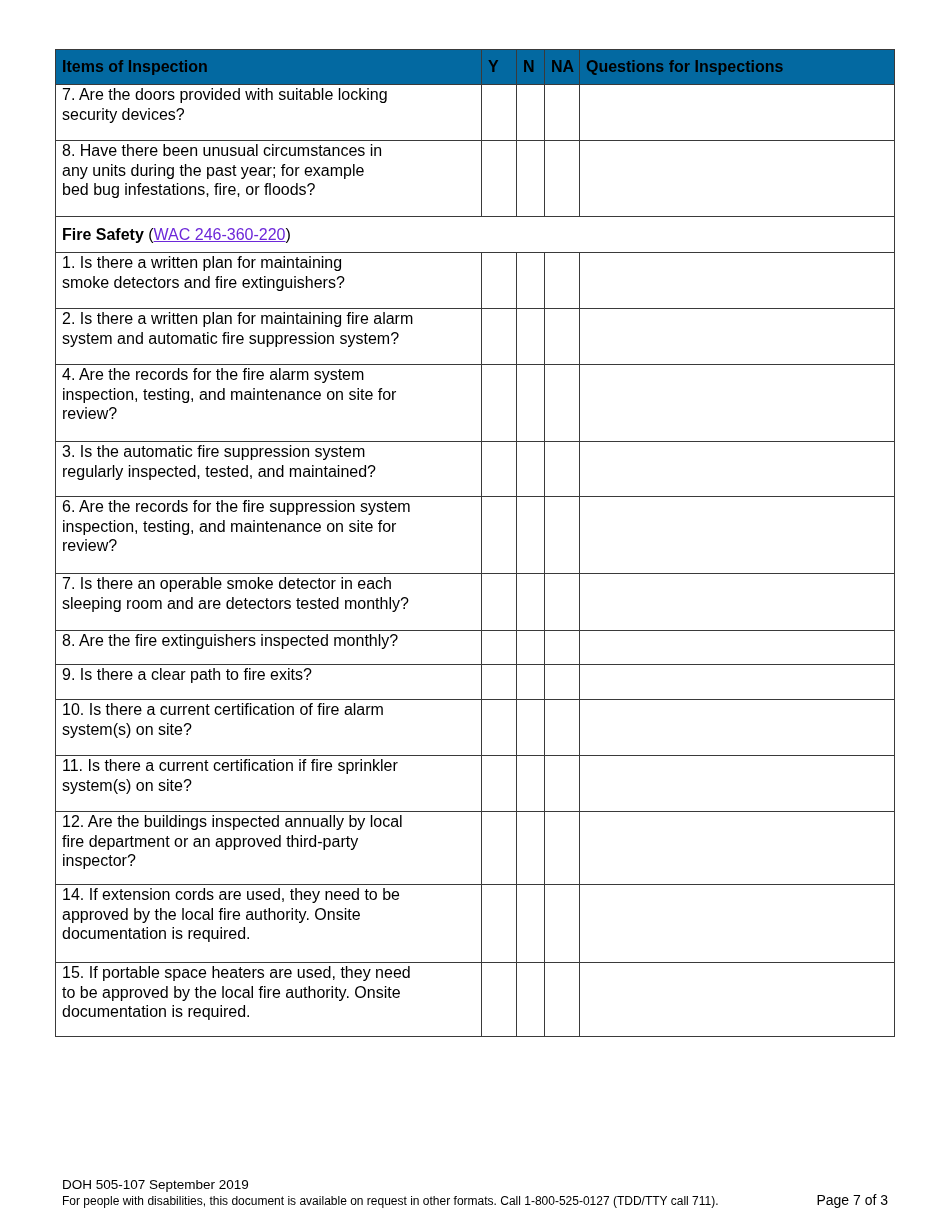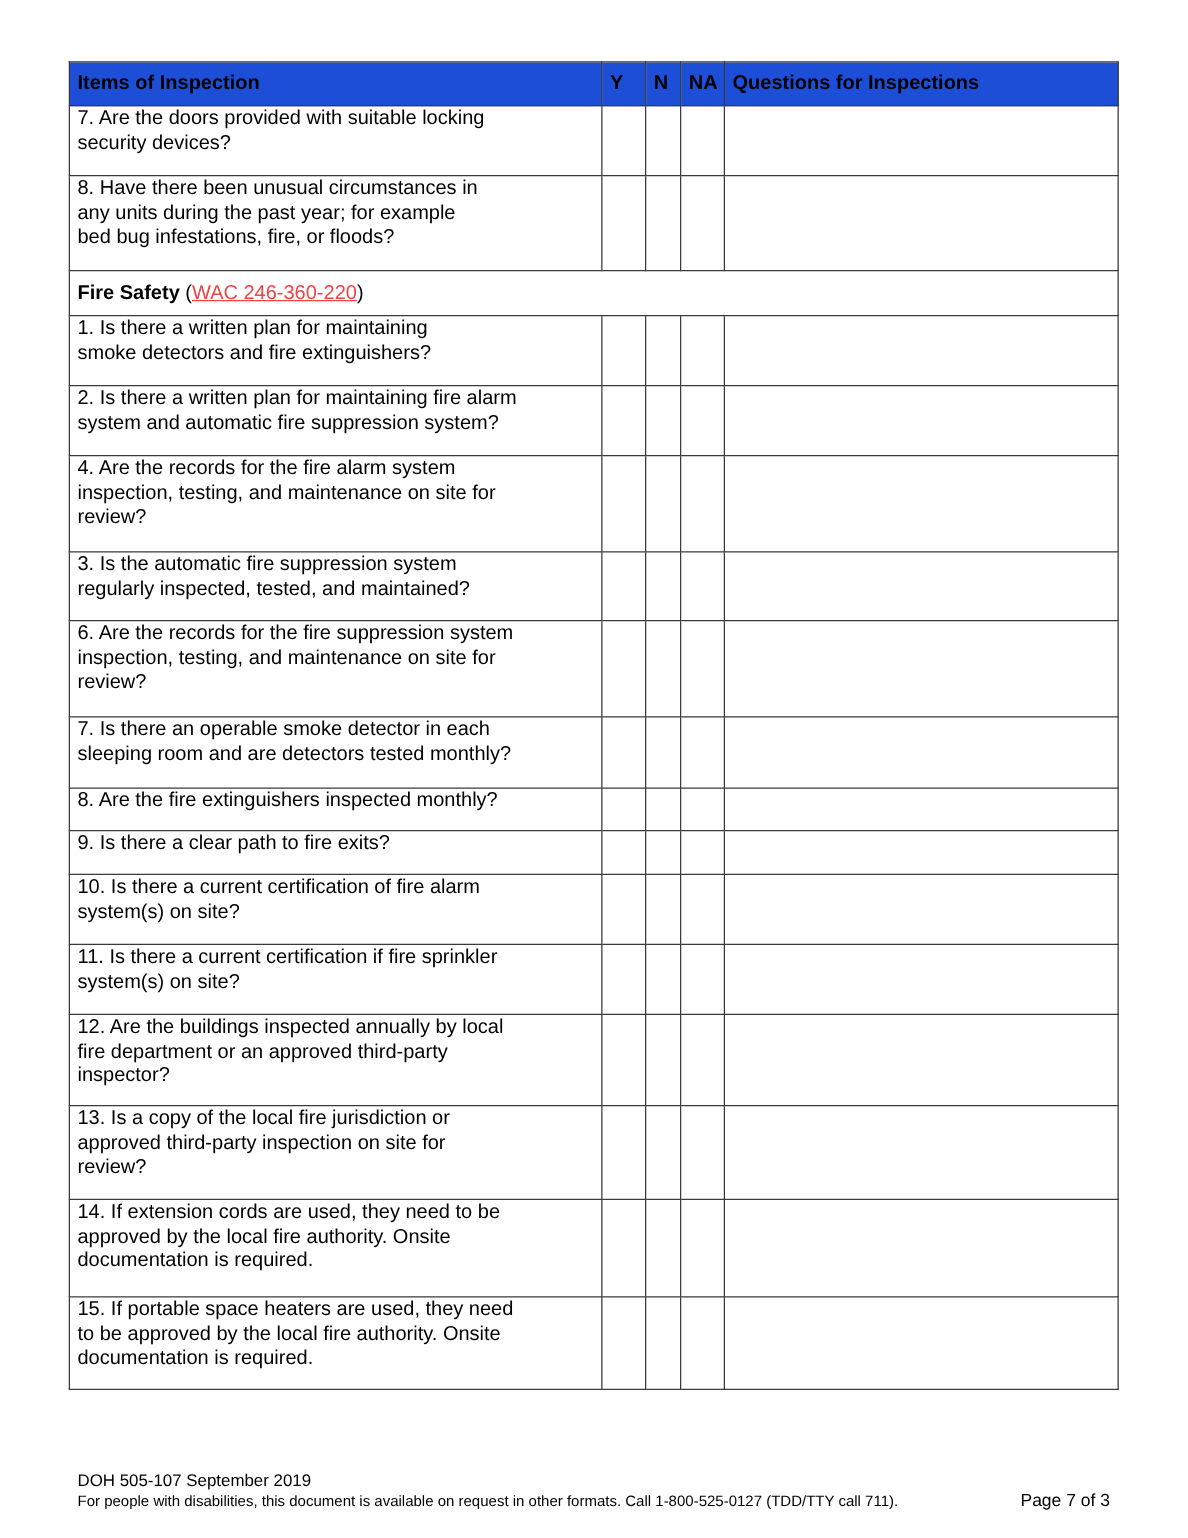--- a/index.html
+++ b/index.html
@@ -12,29 +12,29 @@
       border-collapse: collapse; width: 839px; table-layout: fixed;
       font-size: 16px; line-height: 19.5px;
     }
     table.checklist td, table.checklist th {
       border: 1.3px solid #3a3a3a;
       padding: 0 6px;
       vertical-align: top;
       text-align: left;
     }
     table.checklist th {
-      background: #1d4ed8; font-weight: bold; height: 34px; vertical-align: middle;
+      background: #0369a1; font-weight: bold; height: 34px; vertical-align: middle;
       padding-top: 0; padding-bottom: 0;
     }
     th.col-y, th.col-n, th.col-na { text-align: center; padding: 0; }
     td.item { padding-top: 9px; padding-bottom: 6px; }
     td.mark, td.notes { padding: 0; }
     tr.section td { padding-top: 8px; padding-bottom: 7px; }
     .section-title { font-weight: bold; text-align: center; }
-    a.reg-link { color: #ef4444; text-decoration: underline; }
+    a.reg-link { color: #6d28d9; text-decoration: underline; }
     .footer {
       position: absolute; left: 62px; top: 1177px; width: 830px;
       font-size: 13px; line-height: 16px;
     }
     .footer .code { font-size: 13.5px; }
     .footer .access { font-size: 12px; }
     .footer .pageno { position: absolute; right: 4px; top: 15px; font-size: 14px; }
   </style>
 </head>
 <body>
@@ -191,31 +191,20 @@
         <td class="item">
           <span>12. Are the buildings inspected annually by local</span><br>
           <span>fire department or an approved third-party</span><br>
           <span>inspector?</span>
         </td>
         <td class="mark"></td>
         <td class="mark"></td>
         <td class="mark"></td>
         <td class="notes"></td>
       </tr>
-      <tr style="height:75px">
-        <td class="item">
-          <span>13. Is a copy of the local fire jurisdiction or</span><br>
-          <span>approved third-party inspection on site for</span><br>
-          <span>review?</span>
-        </td>
-        <td class="mark"></td>
-        <td class="mark"></td>
-        <td class="mark"></td>
-        <td class="notes"></td>
-      </tr>
       <tr style="height:78px">
         <td class="item">
           <span>14. If extension cords are used, they need to be</span><br>
           <span>approved by the local fire authority. Onsite</span><br>
           <span>documentation is required.</span>
         </td>
         <td class="mark"></td>
         <td class="mark"></td>
         <td class="mark"></td>
         <td class="notes"></td>

